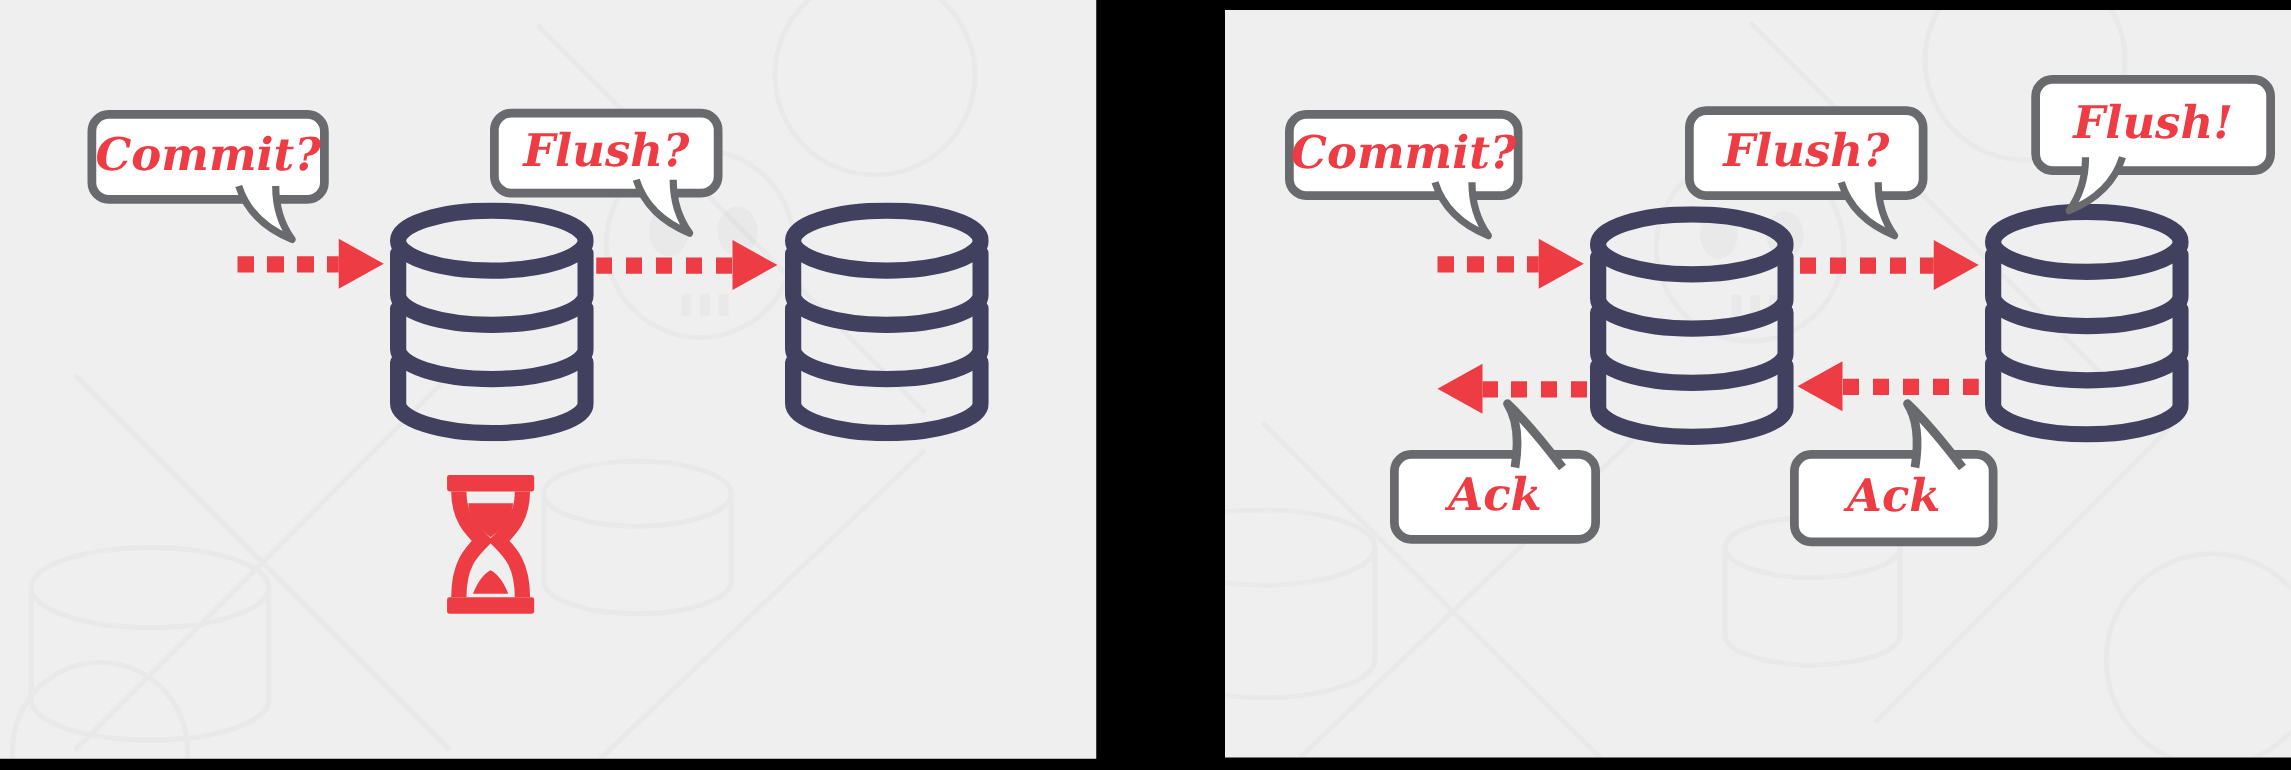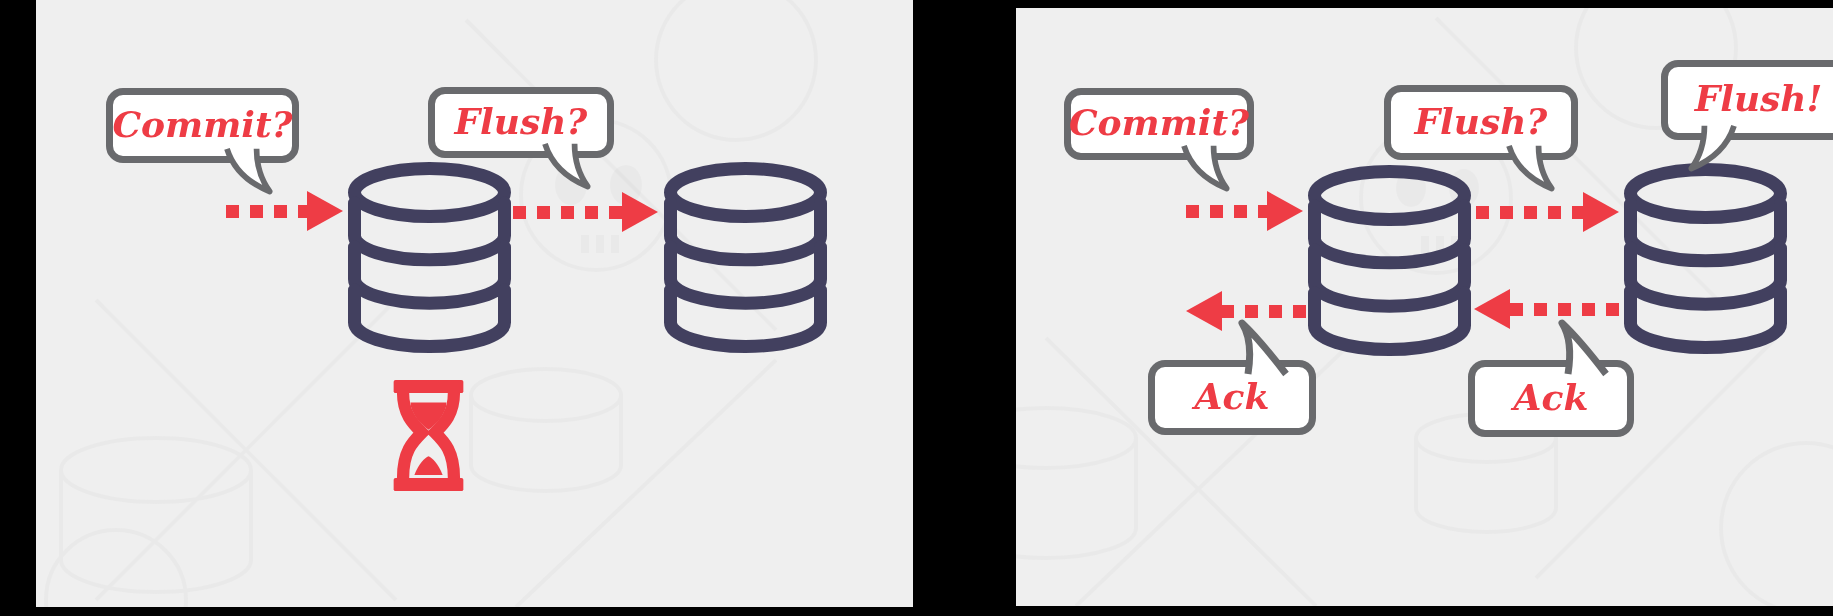--- a/index.html
+++ b/index.html
@@ -16,21 +16,20 @@
     position:relative;
     width:1833px;height:616px;
     background:var(--canvas-bg);
     overflow:hidden;
     font-family:"DejaVu Serif", serif;
   }
   .panel{
     position:absolute;
     background:var(--panel-bg);
     overflow:hidden;
-    margin-left:36px;
   }
   .panel-left{left:0;top:0;width:877px;height:607px;}
   .panel-right{left:980px;top:8px;width:853px;height:598px;}
 
   .watermark{
     position:absolute;inset:0;width:100%;height:100%;
     pointer-events:none;
   }
 
   .bubble{

